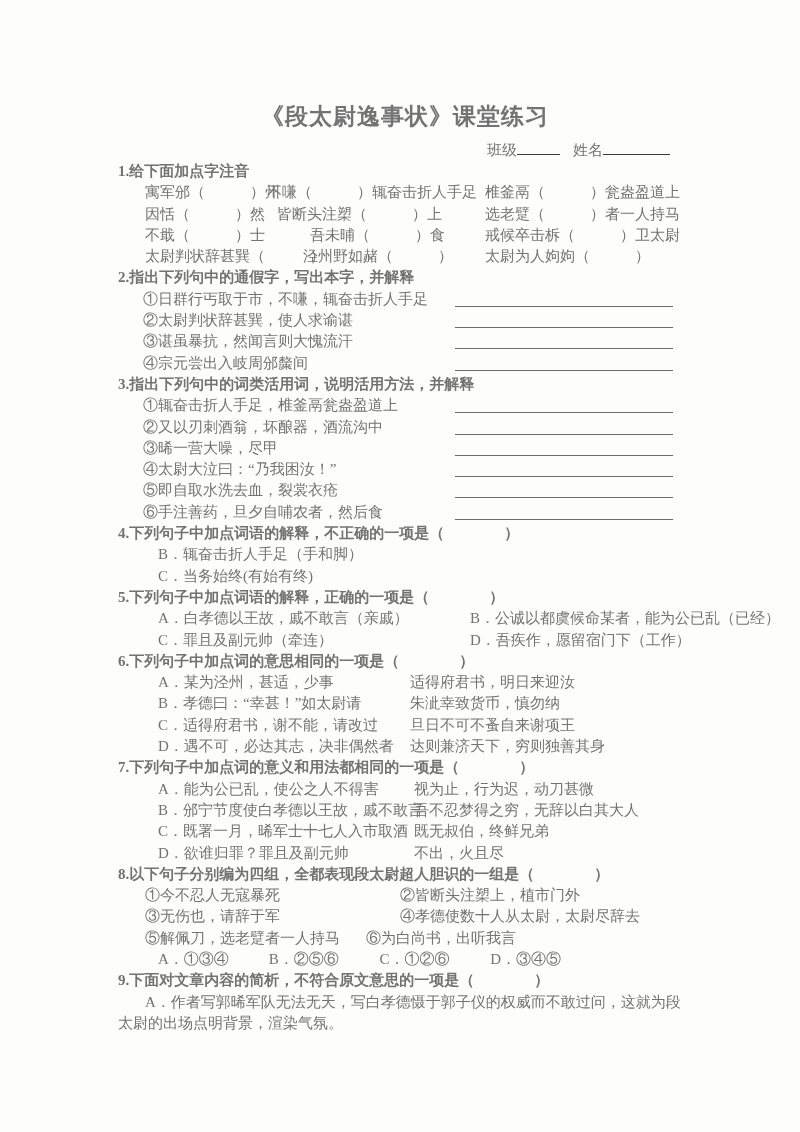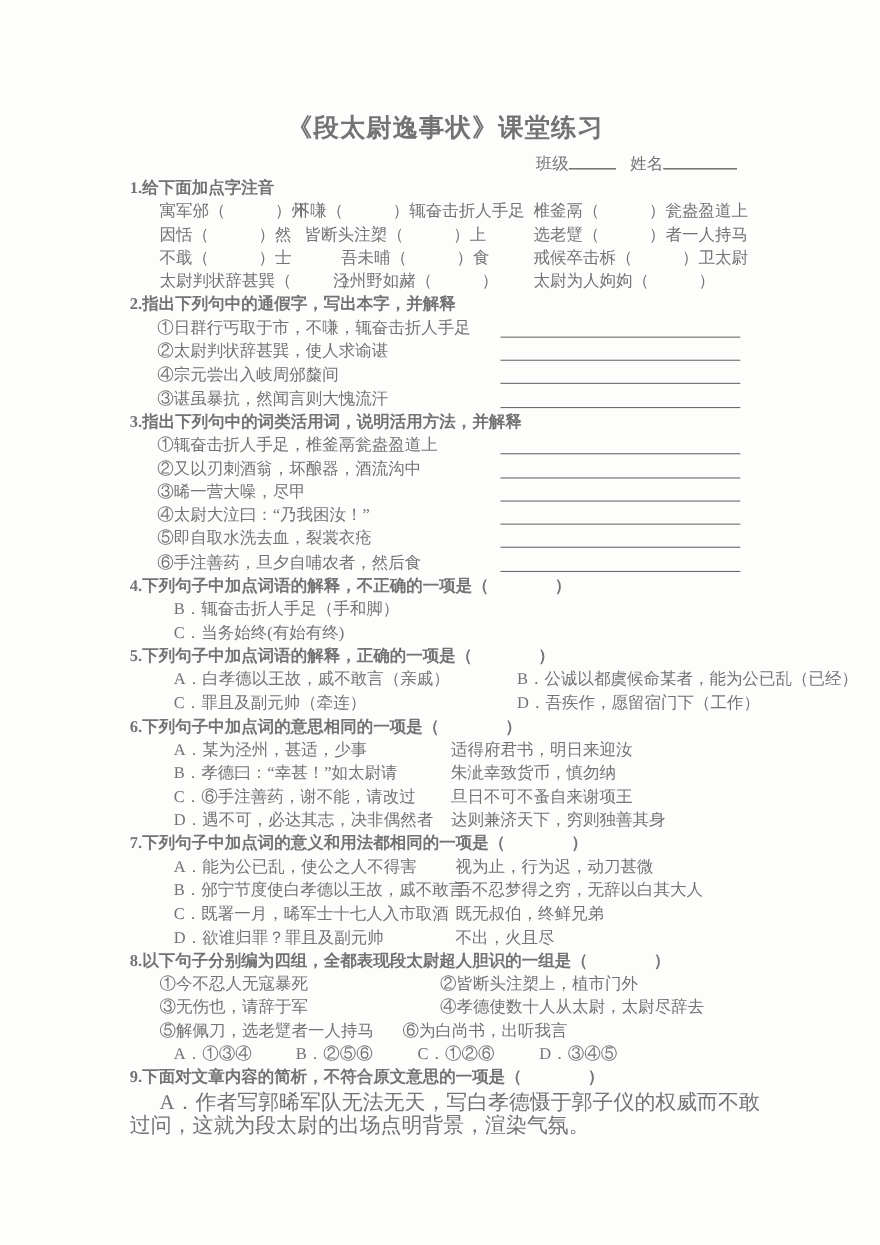--- a/index.html
+++ b/index.html
@@ -28,21 +28,21 @@
   .cols4 { grid-template-columns:227px auto; }
   .cols5 { grid-template-columns:312px auto; }
   .pairrow { display:grid; margin-left:40px; }
   .cols6 { grid-template-columns:252px auto; }
   .cols7 { grid-template-columns:244px auto;gap:12px; }
   .q8row { display:grid; margin-left:27px; }
   .q8w1 { grid-template-columns:255px auto; }
   .q8w3 { grid-template-columns:221px auto; }
   .ansrow { margin-left:40px; }
   .ansrow .ansitem { display:inline-block; width:107px; }
-  .q9para { font-size:19px; line-height:21.3px; text-indent:27px; white-space:normal; margin:0; }
+  .q9para { font-size:15px; line-height:21.3px; text-indent:27px; white-space:normal; margin:0; }
 </style>
 </head>
 <body>
 
 <div class="page">
   <div class="content">
 
     <h1 class="title">《段太尉逸事状》课堂练习</h1>
 
     <div class="roster">
@@ -74,25 +74,25 @@
     <div class="ln stem">2.指出下列句中的通假字，写出本字，并解释</div>
     <div class="ln itemrow">
       <span>①日群行丐取于市，不嗛，辄奋击折人手足</span>
       <span class="blank"></span>
     </div>
     <div class="ln itemrow">
       <span>②太尉判状辞甚巽，使人求谕谌</span>
       <span class="blank"></span>
     </div>
     <div class="ln itemrow">
-      <span>④宗元尝出入岐周邠斄间</span>
+      <span>③谌虽暴抗，然闻言则大愧流汗</span>
       <span class="blank"></span>
     </div>
     <div class="ln itemrow">
-      <span>③谌虽暴抗，然闻言则大愧流汗</span>
+      <span>④宗元尝出入岐周邠斄间</span>
       <span class="blank"></span>
     </div>
 
     <div class="ln stem">3.指出下列句中的词类活用词，说明活用方法，并解释</div>
     <div class="ln itemrow">
       <span>①辄奋击折人手足，椎釜鬲瓮盎盈道上</span>
       <span class="blank"></span>
     </div>
     <div class="ln itemrow">
       <span>②又以刃刺酒翁，坏酿器，酒流沟中</span>
@@ -136,21 +136,21 @@
     <div class="ln stem">6.下列句子中加点词的意思相同的一项是（　　　　）</div>
     <div class="ln pairrow cols6">
       <span>A．某为泾州，甚适，少事</span>
       <span>适得府君书，明日来迎汝</span>
     </div>
     <div class="ln pairrow cols6">
       <span>B．孝德曰：“幸甚！”如太尉请</span>
       <span>朱泚幸致货币，慎勿纳</span>
     </div>
     <div class="ln pairrow cols6">
-      <span>C．⑥手注善药，谢不能，请改过</span>
+      <span>C．适得府君书，谢不能，请改过</span>
       <span>旦日不可不蚤自来谢项王</span>
     </div>
     <div class="ln pairrow cols6">
       <span>D．遇不可，必达其志，决非偶然者</span>
       <span>达则兼济天下，穷则独善其身</span>
     </div>
 
     <div class="ln stem">7.下列句子中加点词的意义和用法都相同的一项是（　　　　）</div>
     <div class="ln pairrow cols7">
       <span>A．能为公已乱，使公之人不得害</span>

